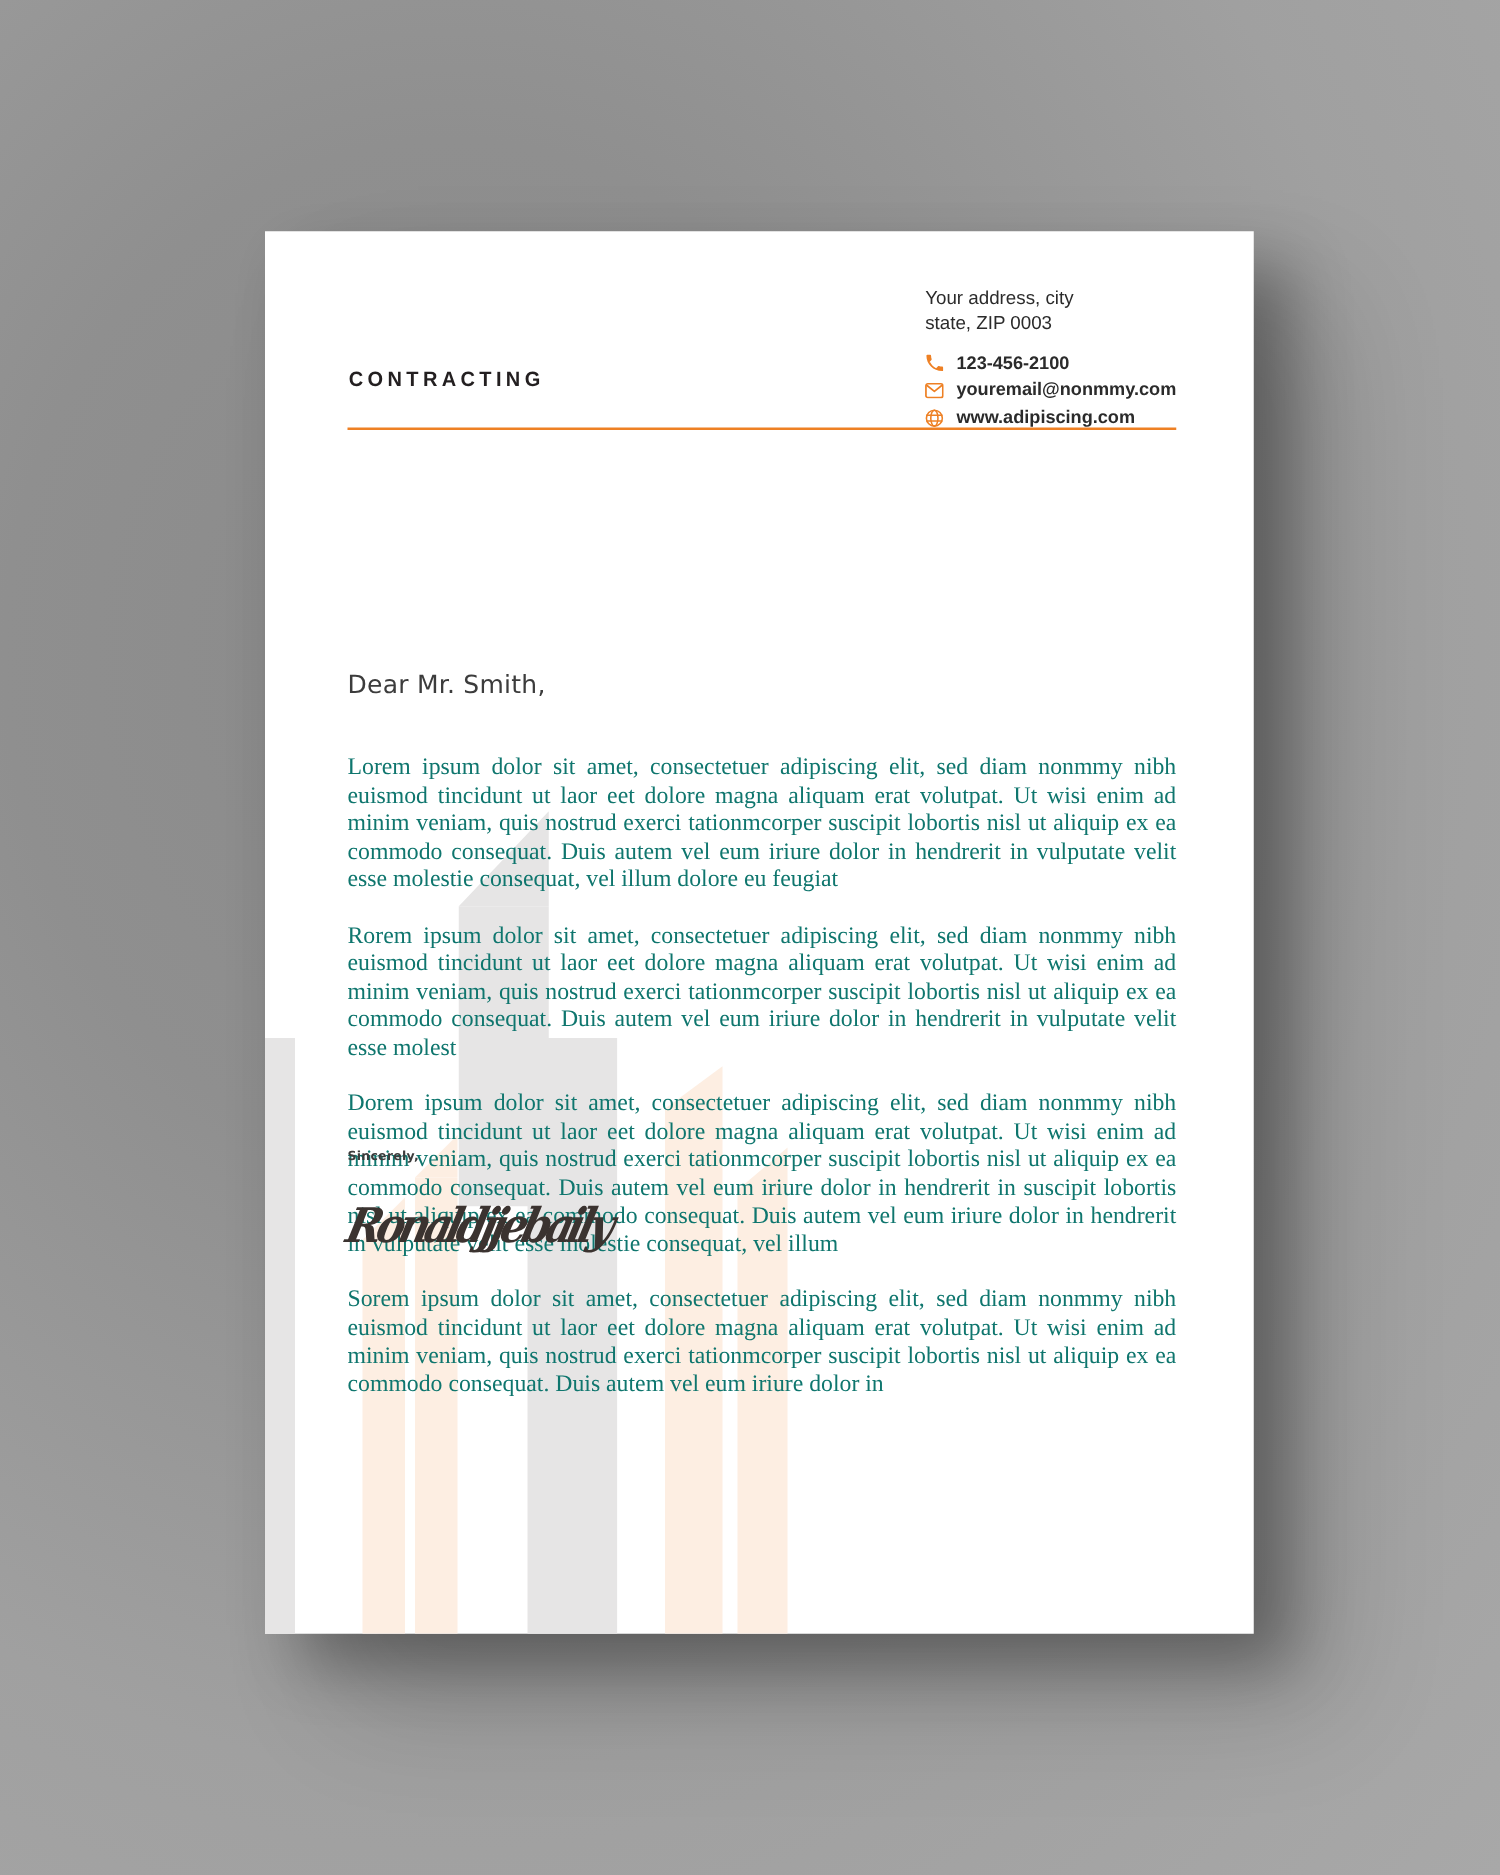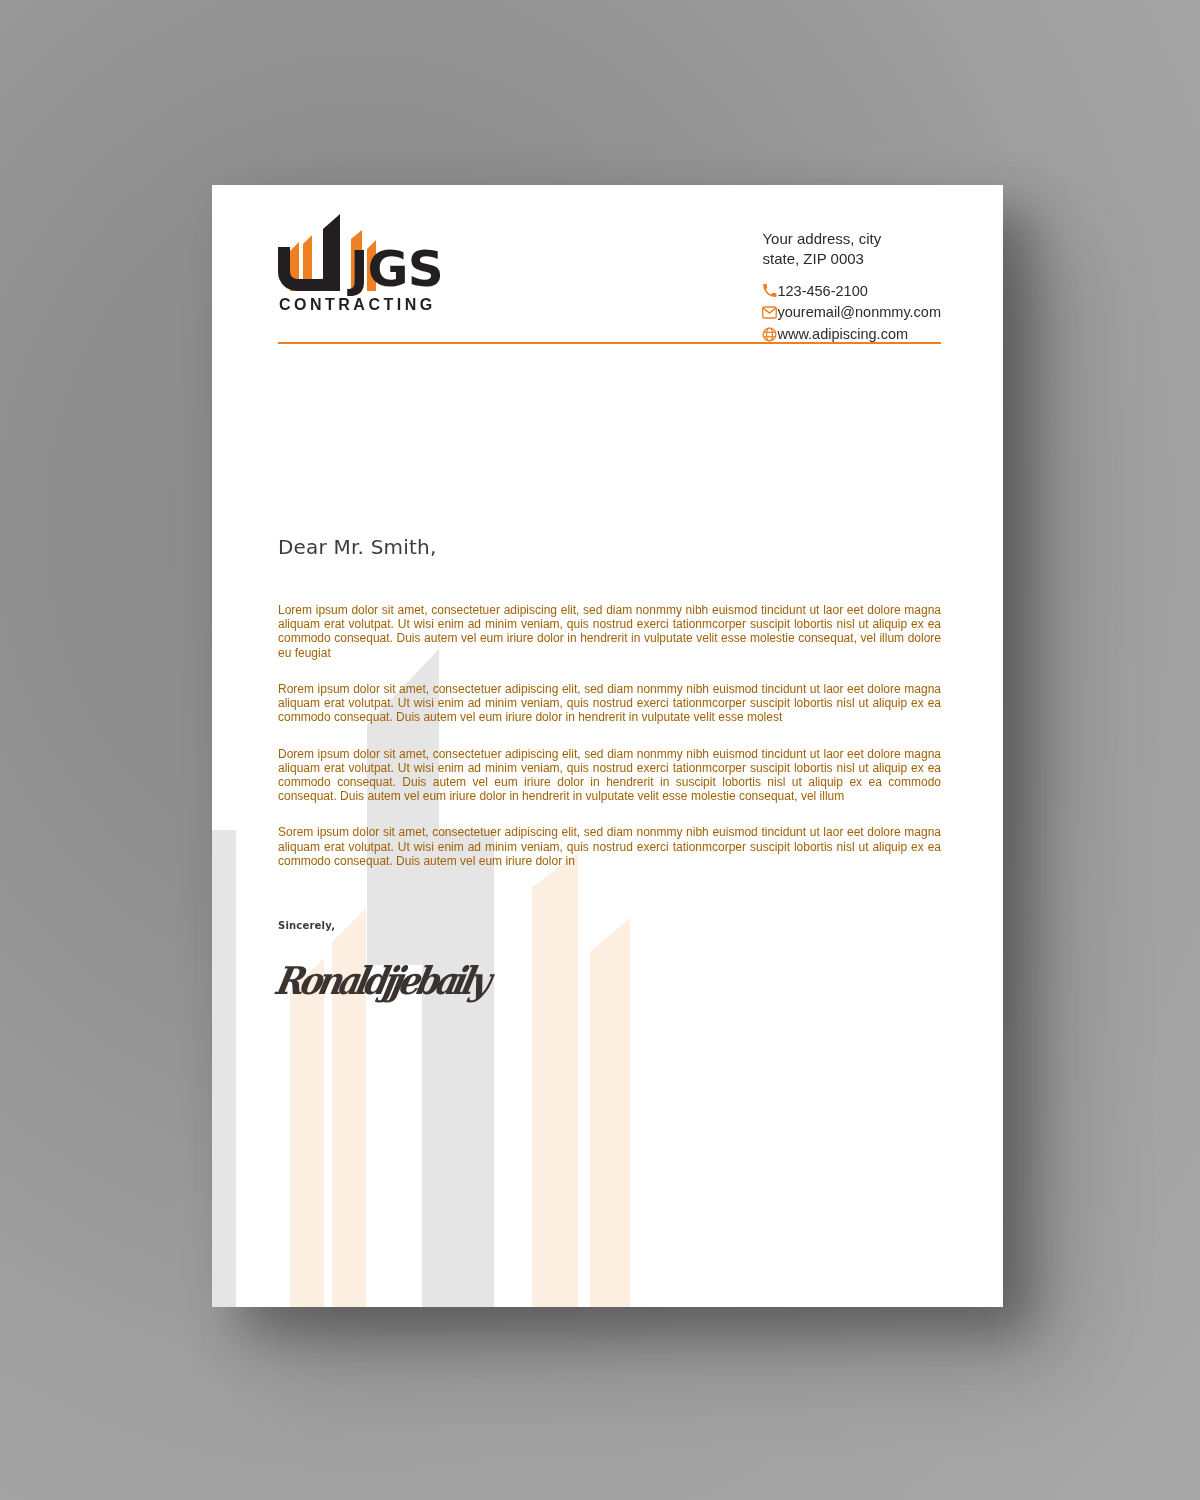--- a/index.html
+++ b/index.html
@@ -135,21 +135,23 @@
   #contact { text-align:left; padding-top:4px; }
   .addr {
     font-size:15px;
     color:#2b2b2b;
     line-height:1.35;
     margin-bottom:12px;
   }
   .c-row {
     display:flex;
     align-items:center;
+    gap:10px;
     margin-bottom:3px;
+    font-weight:bold;
   }
   .c-ico {
     width:15px; height:15px;
     flex:0 0 15px;
     display:flex; align-items:center; justify-content:center;
   }
   .c-txt { font-size:14.5px; color:#2b2b2b; line-height:1.3; }
 
   .rule {
     position:absolute;
@@ -167,25 +169,26 @@
   }
   #salutation {
     font-family:"DejaVu Sans", sans-serif;
     font-size:20px;
     font-weight:normal;
     color:#3c3c3c;
     letter-spacing:0.2px;
     margin-bottom:44px;
   }
   .para {
-    font-size:12px;
+    font-size:19px;
     line-height:1.185;
-    color:#a16207;
+    color:#0f766e;
     text-align:justify;
     margin-bottom:22px;
+    font-family:Liberation Serif, serif;
   }
   .para:last-child { margin-bottom:0; }
 
   #signoff { position:absolute; left:66px; top:735px; }
   .sincerely {
     font-family:"DejaVu Sans", sans-serif;
     font-size:10px;
     font-weight:bold;
     color:#3c3c3c;
     letter-spacing:0.2px;
@@ -213,29 +216,20 @@
     <div class="wm-bar b2"></div>
     <div class="wm-j"></div>
     <div class="wm-j-stem"></div>
     <div class="wm-bar b3"></div>
     <div class="wm-bar b4"></div>
   </div>
 
   <div id="header">
 
     <div id="logo">
-      <div class="logo-mark">
-        <div class="lg-bar o1"></div>
-        <div class="lg-bar o2"></div>
-        <div class="lg-j"></div>
-        <div class="lg-dark-tower"></div>
-        <div class="lg-bar o3"></div>
-        <div class="lg-bar o4"></div>
-        <div class="lg-gs">JGS</div>
-      </div>
       <div class="logo-word">CONTRACTING</div>
     </div>
 
     <div id="contact">
       <div class="addr">
         <div>Your address, city</div>
         <div>state, ZIP 0003</div>
       </div>
 
       <div class="c-row">

